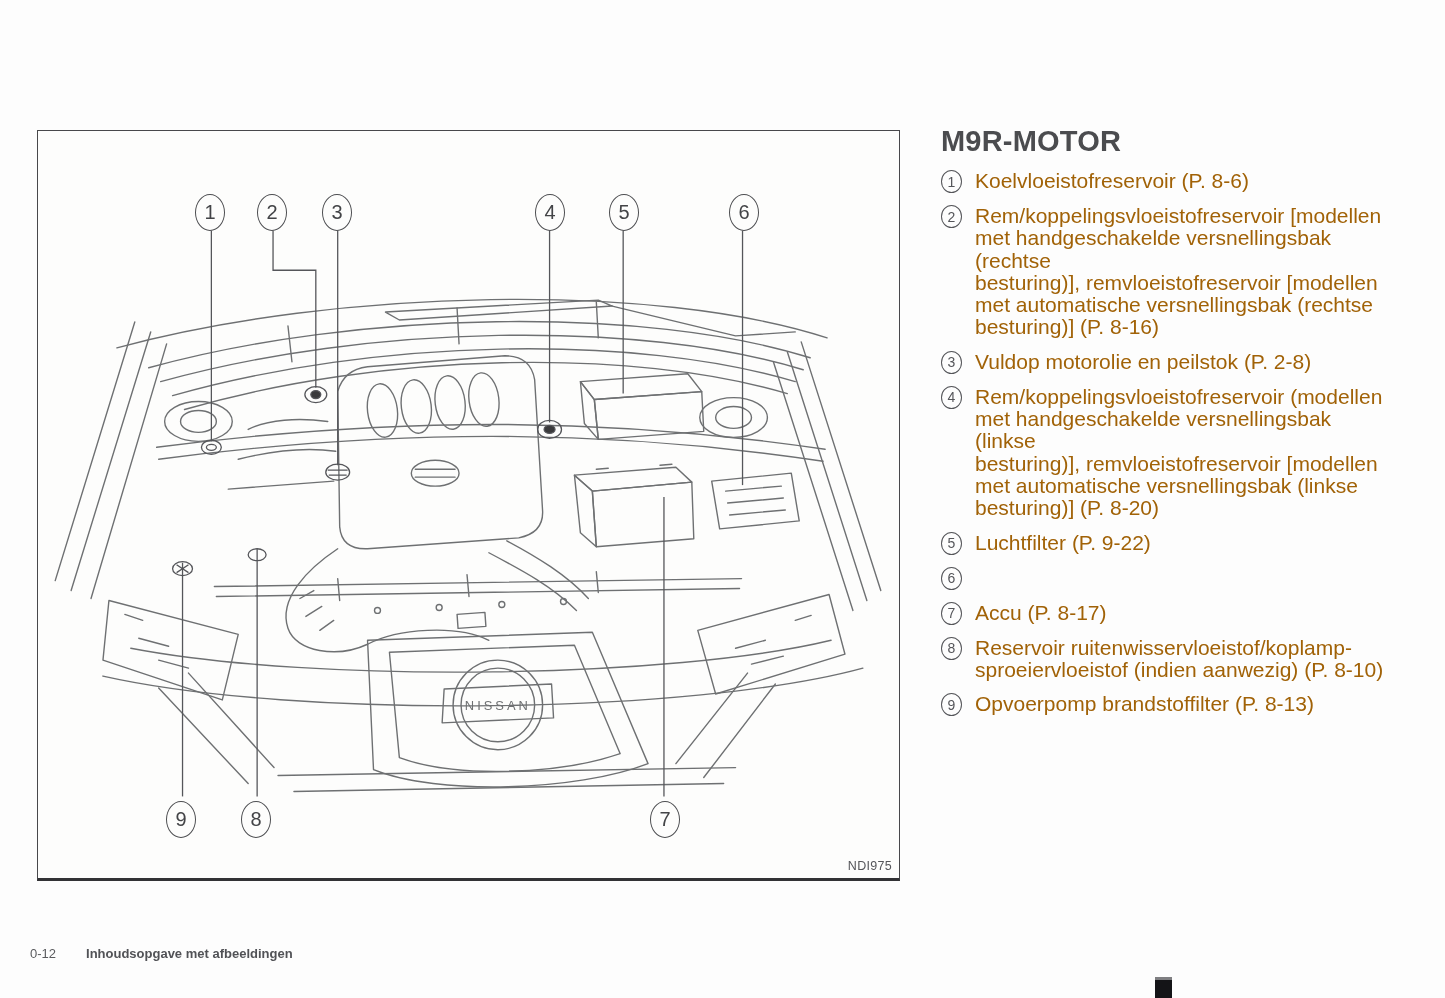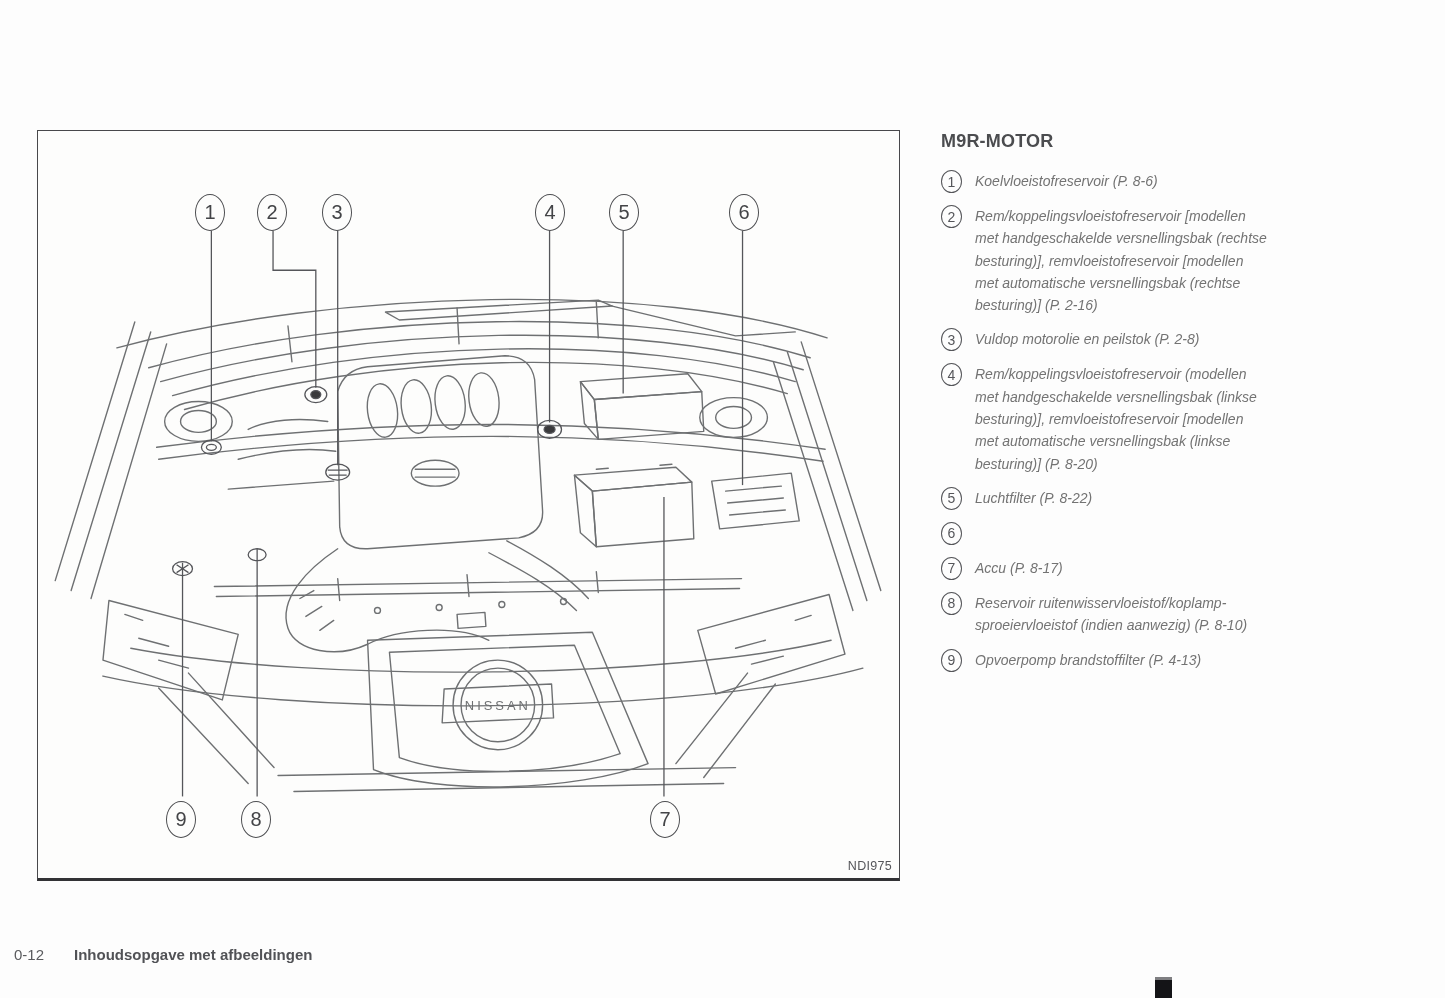--- a/index.html
+++ b/index.html
@@ -22,35 +22,35 @@
     display:flex;align-items:center;justify-content:center;
     font-size:20px;color:#434447;
   }
   .figure-code{
     position:absolute;right:7px;bottom:5px;font-size:12.5px;color:#55565a;
     letter-spacing:.3px;
   }
   
   .legend{position:absolute;left:941px;top:128px;width:452px;color:#55565a;}
   .legend h1{
-    margin:0 0 16px 0;font-size:18px;line-height:26px;font-weight:bold;
+    margin:0 0 16px 0;font-size:29px;line-height:26px;font-weight:bold;
     color:#4b4c4f;letter-spacing:.2px;
   }
   .legend-item{display:flex;margin-bottom:12px;}
   .num-badge{
     flex:0 0 auto;width:21px;height:23px;border:1.5px solid #55565a;
     border-radius:50%;box-sizing:border-box;margin-right:13px;margin-top:0px;
     display:flex;align-items:center;justify-content:center;
     font-size:14px;color:#55565a;
   }
   .item-lines{
-    white-space:pre-line;font-size:14px;line-height:22.3px;color:#737373;font-style:italic;
-  }
-  
-  .footer{position:absolute;left:14px;top:946px;font-size:15px;color:#5a5b5e;}
+    white-space:pre-line;font-size:21px;line-height:22.3px;color:#a16207;
+  }
+  
+  .footer{position:absolute;left:30px;top:946px;font-size:13px;color:#5a5b5e;}
   .footer .page-num{margin-right:30px;font-weight:normal;color:#5a5b5e;}
   .footer .section-title{font-weight:bold;color:#515256;}
   
   .print-mark{
     position:absolute;left:1155px;top:977px;width:17px;height:21px;
     background:#141417;border-top:3px solid #7f7f82;box-sizing:border-box;
   }
 </style>
 </head>
 <body>
@@ -204,53 +204,53 @@
   <div class="legend-item">
     <span class="num-badge">1</span>
     <div class="item-lines">Koelvloeistofreservoir (P. 8-6)</div>
   </div>
   <div class="legend-item">
     <span class="num-badge">2</span>
     <div class="item-lines">Rem/koppelingsvloeistofreservoir [modellen
 met handgeschakelde versnellingsbak (rechtse
 besturing)], remvloeistofreservoir [modellen
 met automatische versnellingsbak (rechtse
-besturing)] (P. 2-16)</div>
+besturing)] (P. 8-16)</div>
   </div>
   <div class="legend-item">
     <span class="num-badge">3</span>
     <div class="item-lines">Vuldop motorolie en peilstok (P. 2-8)</div>
   </div>
   <div class="legend-item">
     <span class="num-badge">4</span>
     <div class="item-lines">Rem/koppelingsvloeistofreservoir (modellen
 met handgeschakelde versnellingsbak (linkse
 besturing)], remvloeistofreservoir [modellen
 met automatische versnellingsbak (linkse
 besturing)] (P. 8-20)</div>
   </div>
   <div class="legend-item">
     <span class="num-badge">5</span>
-    <div class="item-lines">Luchtfilter (P. 8-22)</div>
+    <div class="item-lines">Luchtfilter (P. 9-22)</div>
   </div>
   <div class="legend-item">
     <span class="num-badge">6</span>
   </div>
   <div class="legend-item">
     <span class="num-badge">7</span>
     <div class="item-lines">Accu (P. 8-17)</div>
   </div>
   <div class="legend-item">
     <span class="num-badge">8</span>
     <div class="item-lines">Reservoir ruitenwisservloeistof/koplamp-
 sproeiervloeistof (indien aanwezig) (P. 8-10)</div>
   </div>
   <div class="legend-item">
     <span class="num-badge">9</span>
-    <div class="item-lines">Opvoerpomp brandstoffilter (P. 4-13)</div>
+    <div class="item-lines">Opvoerpomp brandstoffilter (P. 8-13)</div>
   </div>
 </div>
 
 <div class="footer">
   <span class="page-num">0-12</span><span class="section-title">Inhoudsopgave met afbeeldingen</span>
 </div>
 
 <div class="print-mark"></div>
 
 </body></html>

